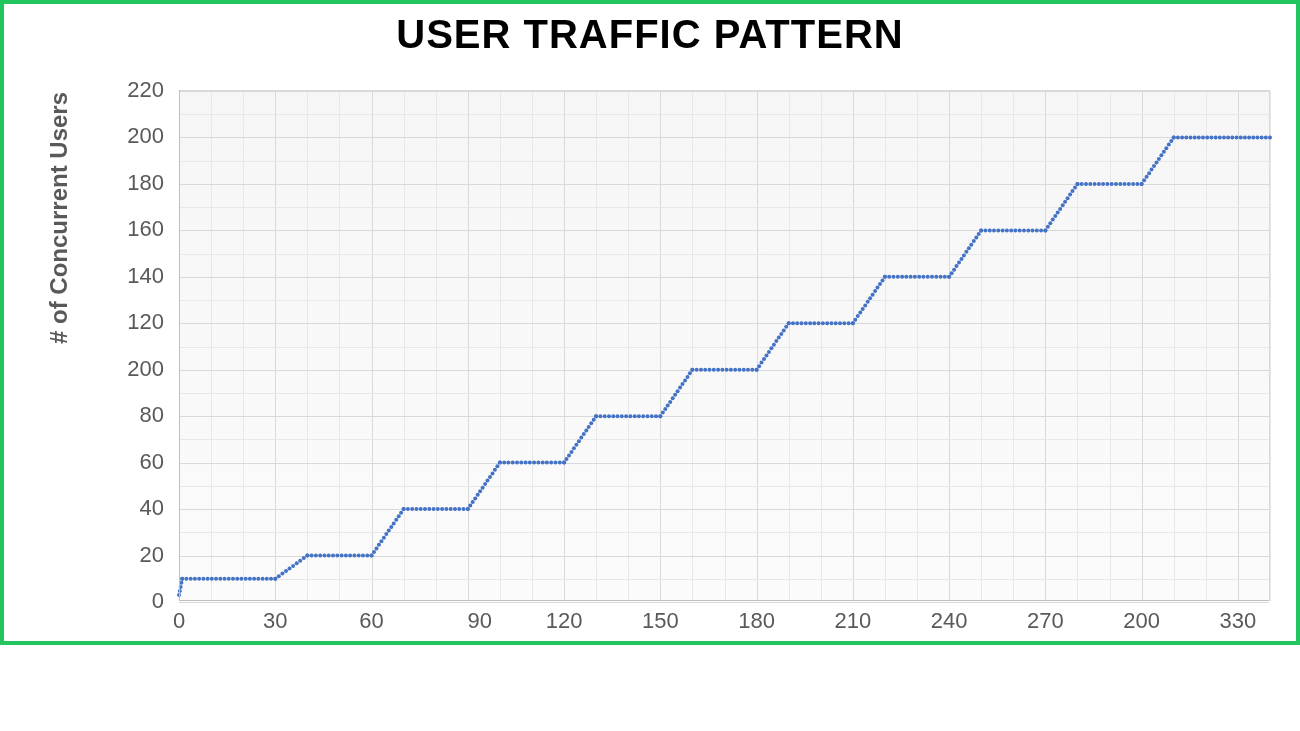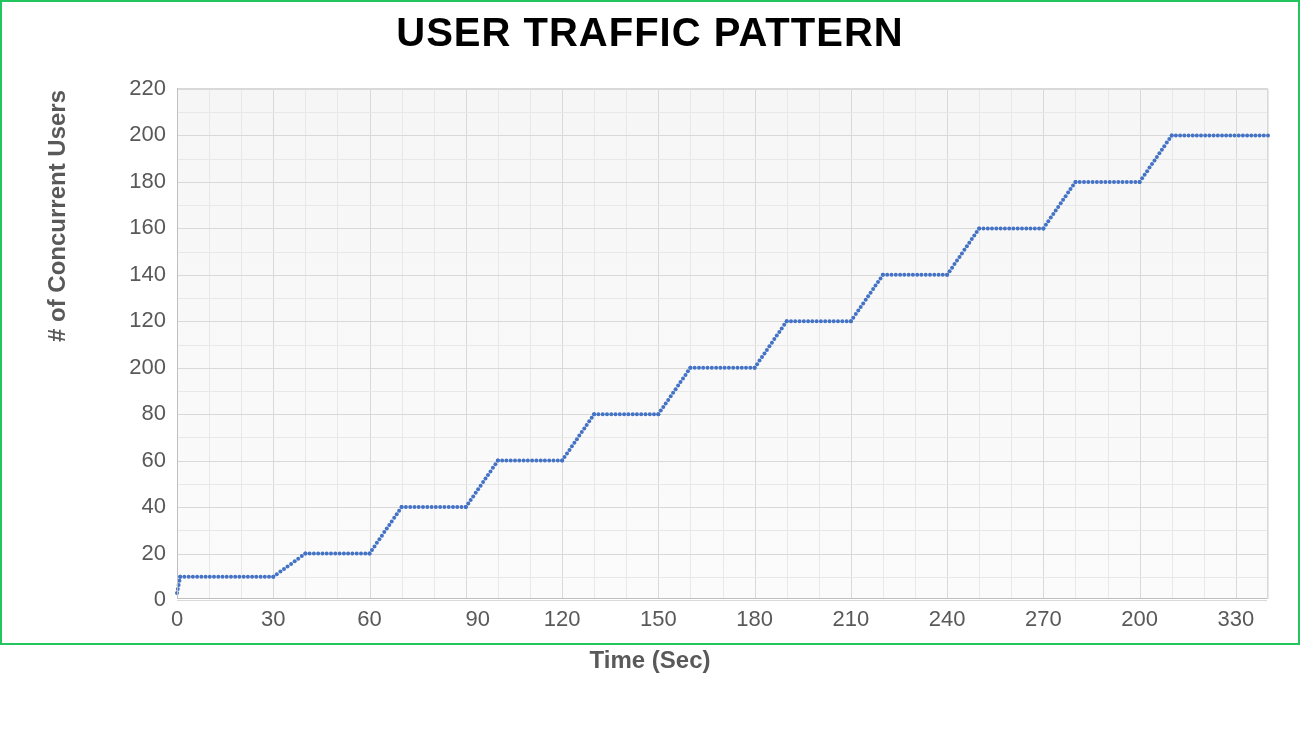--- a/index.html
+++ b/index.html
@@ -9,21 +9,21 @@
     height: 731px;
     font-family: "Segoe UI", Arial, sans-serif;
     background: #fff;
     color: #000;
   }
   .chart-container {
     position: relative;
     width: 1300px;
     height: 645px;
     box-sizing: border-box;
-    border: 2px solid #22c55e;
+    border: 4px solid #22c55e;
   }
   .chart-title {
     position: absolute;
     top: 8px;
     left: 0;
     right: 0;
     text-align: center;
     font-weight: 900;
     font-size: 40px;
     letter-spacing: 1px;
@@ -509,21 +509,20 @@
         <circle cx="1082.6" cy="46.5" r="2" fill="#4472C4"></circle>
         <circle cx="1086.8" cy="46.5" r="2" fill="#4472C4"></circle>
         <circle cx="1091.0" cy="46.5" r="2" fill="#4472C4"></circle>
       </svg>
     </div>
 
   <div class="axis-line-x"></div>
   <div class="axis-line-y"></div>
 
   <div class="y-axis-label"># of Concurrent Users</div>
-  <div class="x-axis-label">Time (Sec)</div>
 
 <div class="tick-label-y" style="top: 597px;">0</div>
     <div class="tick-label-y" style="top: 550.545px;">20</div>
     <div class="tick-label-y" style="top: 504.091px;">40</div>
     <div class="tick-label-y" style="top: 457.636px;">60</div>
     <div class="tick-label-y" style="top: 411.182px;">80</div>
     <div class="tick-label-y" style="top: 364.727px;">200</div>
     <div class="tick-label-y" style="top: 318.273px;">120</div>
     <div class="tick-label-y" style="top: 271.818px;">140</div>
     <div class="tick-label-y" style="top: 225.364px;">160</div>

